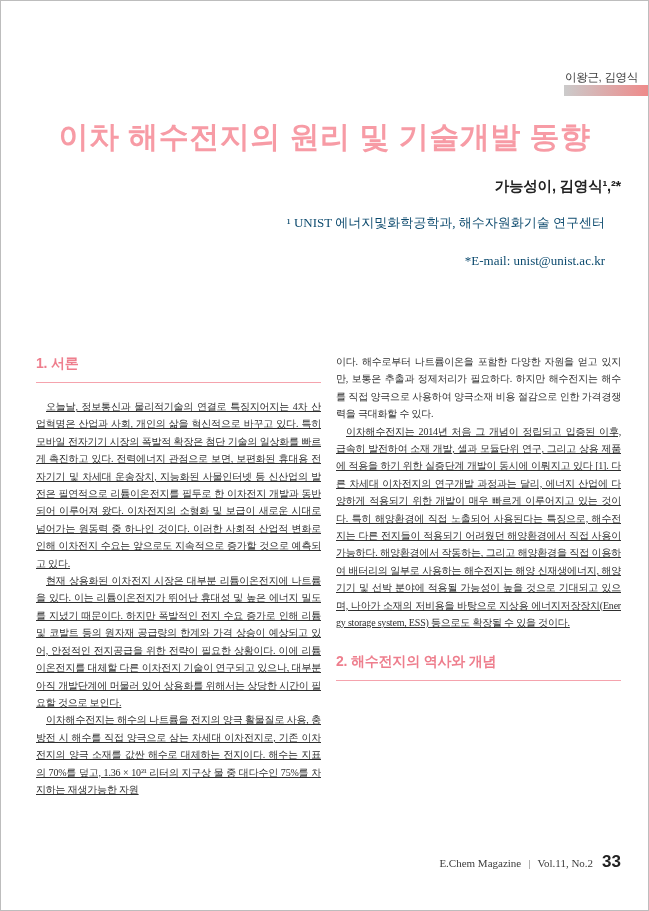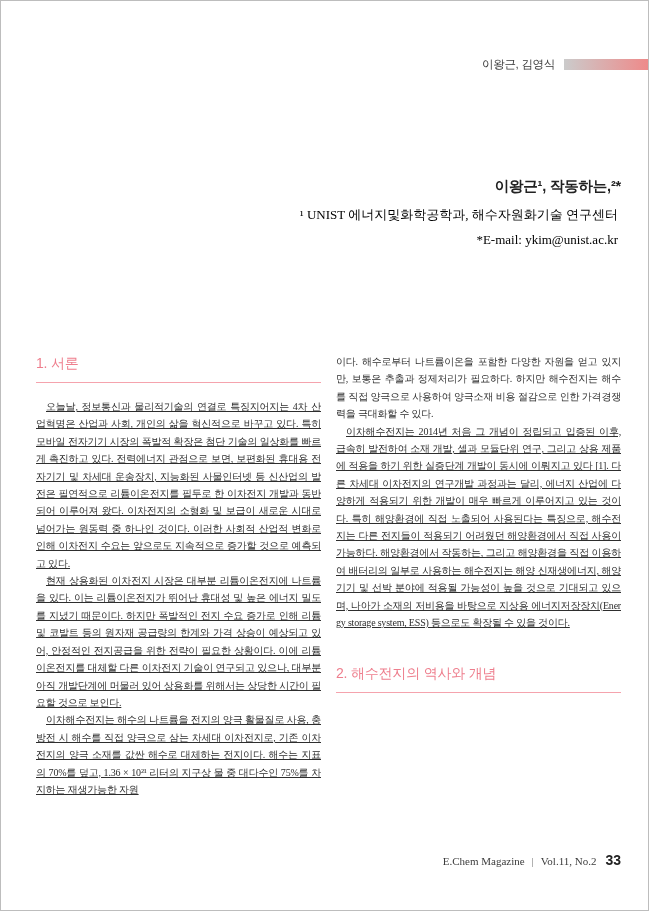--- a/index.html
+++ b/index.html
@@ -8,22 +8,22 @@
     width:647px;height:909px;
     margin:0 auto;
     background:#ffffff;
     border:1px solid #bdbdbd;
     font-family:"Liberation Serif","DejaVu Serif",serif;
     color:#2e2e2e;
     overflow:hidden;
   }
   
   .running-head{
-    position:absolute;top:56px;right:0;
-    display:flex;align-items:center;
+    position:absolute;top:69px;right:0;
+    display:flex;align-items:center;flex-direction:column;
   }
   .running-head .rh-text{
     font-family:"Liberation Sans","DejaVu Sans",sans-serif;
     font-size:11.5px;color:#3a3a3a;margin-right:9px;letter-spacing:-0.3px;
   }
   .rh-bar{
     width:84px;height:11px;
     background:linear-gradient(to right,#cbcbcb,#ee8a8a);
   }
   
@@ -38,70 +38,71 @@
   .byline{
     position:absolute;top:176px;right:27px;
     text-align:right;
   }
   .byline .authors{
     font-family:"Liberation Sans","DejaVu Sans",sans-serif;
     font-size:14.5px;font-weight:bold;color:#222;
     margin:0 0 8px 0;letter-spacing:-0.2px;
   }
   .byline .affil, .byline .email{
-    font-size:13px;line-height:22px;color:#000000;margin:3px;
+    font-size:13px;line-height:22px;color:#0c4a6e;margin:16px;
   }
   
   .columns{
     position:absolute;top:352px;left:35px;right:27px;
     display:flex;gap:15px;
   }
   .col{flex:1;min-width:0;}
   .sec-heading{
     font-family:"Liberation Sans","DejaVu Sans",sans-serif;
-    font-size:14px;font-weight:normal;color:#ee7e8d;
+    font-size:14px;font-weight:bold;color:#ee7e8d;
     margin:0 0 15px 0;padding:2px 0 9px 0;
     border-bottom:1.5px solid #f5a3ad;
     letter-spacing:-0.2px;
   }
   .col p{
     margin:0;
     font-size:10px;line-height:17.4px;
     text-align:justify;word-break:break-all;
     letter-spacing:-0.2px;
   }
   .col p.indent{text-indent:1em;text-decoration:underline;}
-  .col .sec-heading.second{margin-top:31px;}
+  .col .sec-heading.second{margin-top:19px;}
   
   .page-footer{
     position:absolute;top:851px;right:27px;
     display:flex;align-items:baseline;
     font-size:11px;color:#3c3c3c;
   }
   .page-footer .sep{margin:0 7px;color:#777;}
   .page-footer .pageno{
     font-family:"Liberation Sans","DejaVu Sans",sans-serif;
-    font-size:14px;font-weight:bold;color:#222;margin-left:9px;
+    font-size:17px;font-weight:bold;color:#222;margin-left:9px;
   }
 </style>
 </head>
 <body>
 
 <div class="page">
 
   <div class="running-head">
     <span class="rh-text">이왕근, 김영식</span>
     <span class="rh-bar"></span>
   </div>
 
+  <h1 class="article-title">이차 해수전지의 원리 및 기술개발 동향</h1>
 
   <div class="byline">
-    <p class="authors">이왕근¹, 작동하는,²*</p>
+    <p class="authors">가능성이, 김영식¹,²*</p>
     <p class="affil">¹ UNIST 에너지및화학공학과, 해수자원화기술 연구센터</p>
-    <p class="email">*E-mail: ykim@unist.ac.kr</p>
+    <p class="email">*E-mail: unist@unist.ac.kr</p>
   </div>
 
   <main class="columns">
     <div class="col">
       <h2 class="sec-heading">1. 서론</h2>
       <p class="indent">오늘날, 정보통신과 물리적기술의 연결로 특징지어지는 4차 산업혁명은 산업과 사회, 개인의 삶을 혁신적으로 바꾸고 있다. 특히 모바일 전자기기 시장의 폭발적 확장은 첨단 기술의 일상화를 빠르게 촉진하고 있다. 전력에너지 관점으로 보면, 보편화된 휴대용 전자기기 및 차세대 운송장치, 지능화된 사물인터넷 등 신산업의 발전은 필연적으로 리튬이온전지를 필두로 한 이차전지 개발과 동반되어 이루어져 왔다. 이차전지의 소형화 및 보급이 새로운 시대로 넘어가는 원동력 중 하나인 것이다. 이러한 사회적 산업적 변화로 인해 이차전지 수요는 앞으로도 지속적으로 증가할 것으로 예측되고 있다.</p>
       <p class="indent">현재 상용화된 이차전지 시장은 대부분 리튬이온전지에 나트륨을 있다. 이는 리튬이온전지가 뛰어난 휴대성 및 높은 에너지 밀도를 지녔기 때문이다. 하지만 폭발적인 전지 수요 증가로 인해 리튬 및 코발트 등의 원자재 공급량의 한계와 가격 상승이 예상되고 있어, 안정적인 전지공급을 위한 전략이 필요한 상황이다. 이에 리튬이온전지를 대체할 다른 이차전지 기술이 연구되고 있으나, 대부분 아직 개발단계에 머물러 있어 상용화를 위해서는 상당한 시간이 필요할 것으로 보인다.</p>
       <p class="indent">이차해수전지는 해수의 나트륨을 전지의 양극 활물질로 사용, 충방전 시 해수를 직접 양극으로 삼는 차세대 이차전지로, 기존 이차전지의 양극 소재를 값싼 해수로 대체하는 전지이다. 해수는 지표의 70%를 덮고, 1.36 × 10²¹ 리터의 지구상 물 중 대다수인 75%를 차지하는 재생가능한 자원</p>
     </div>
     <div class="col">

